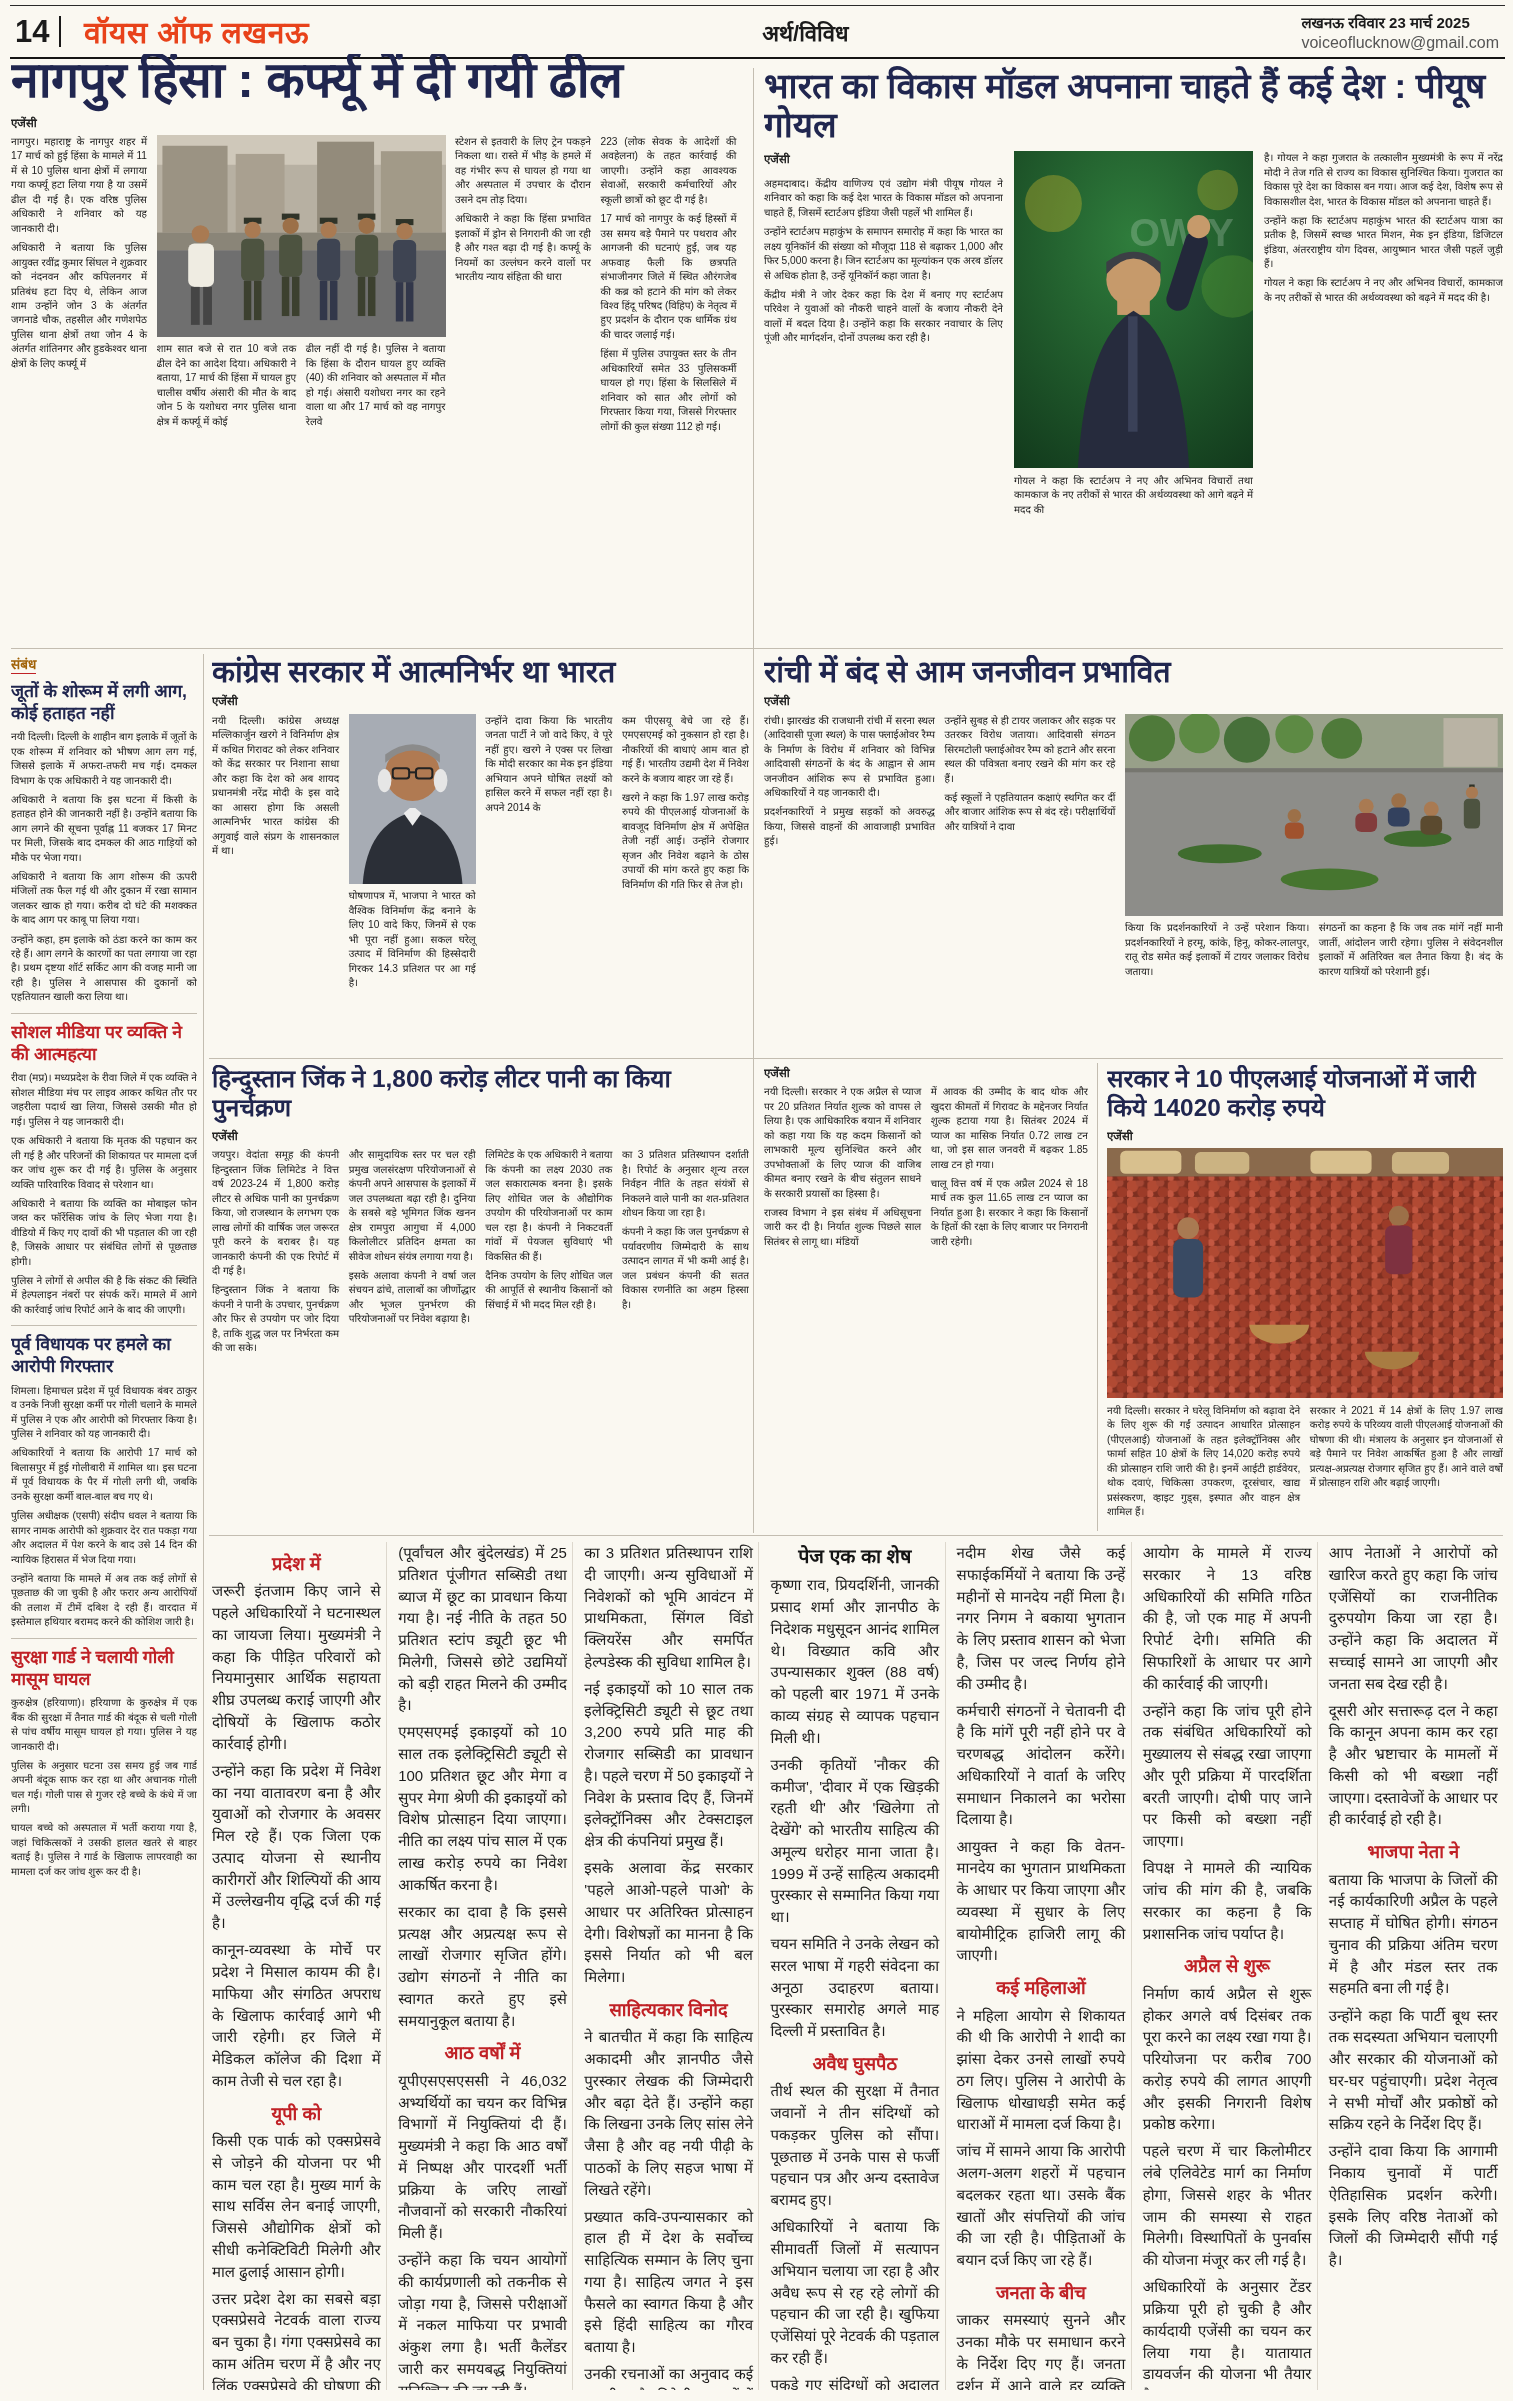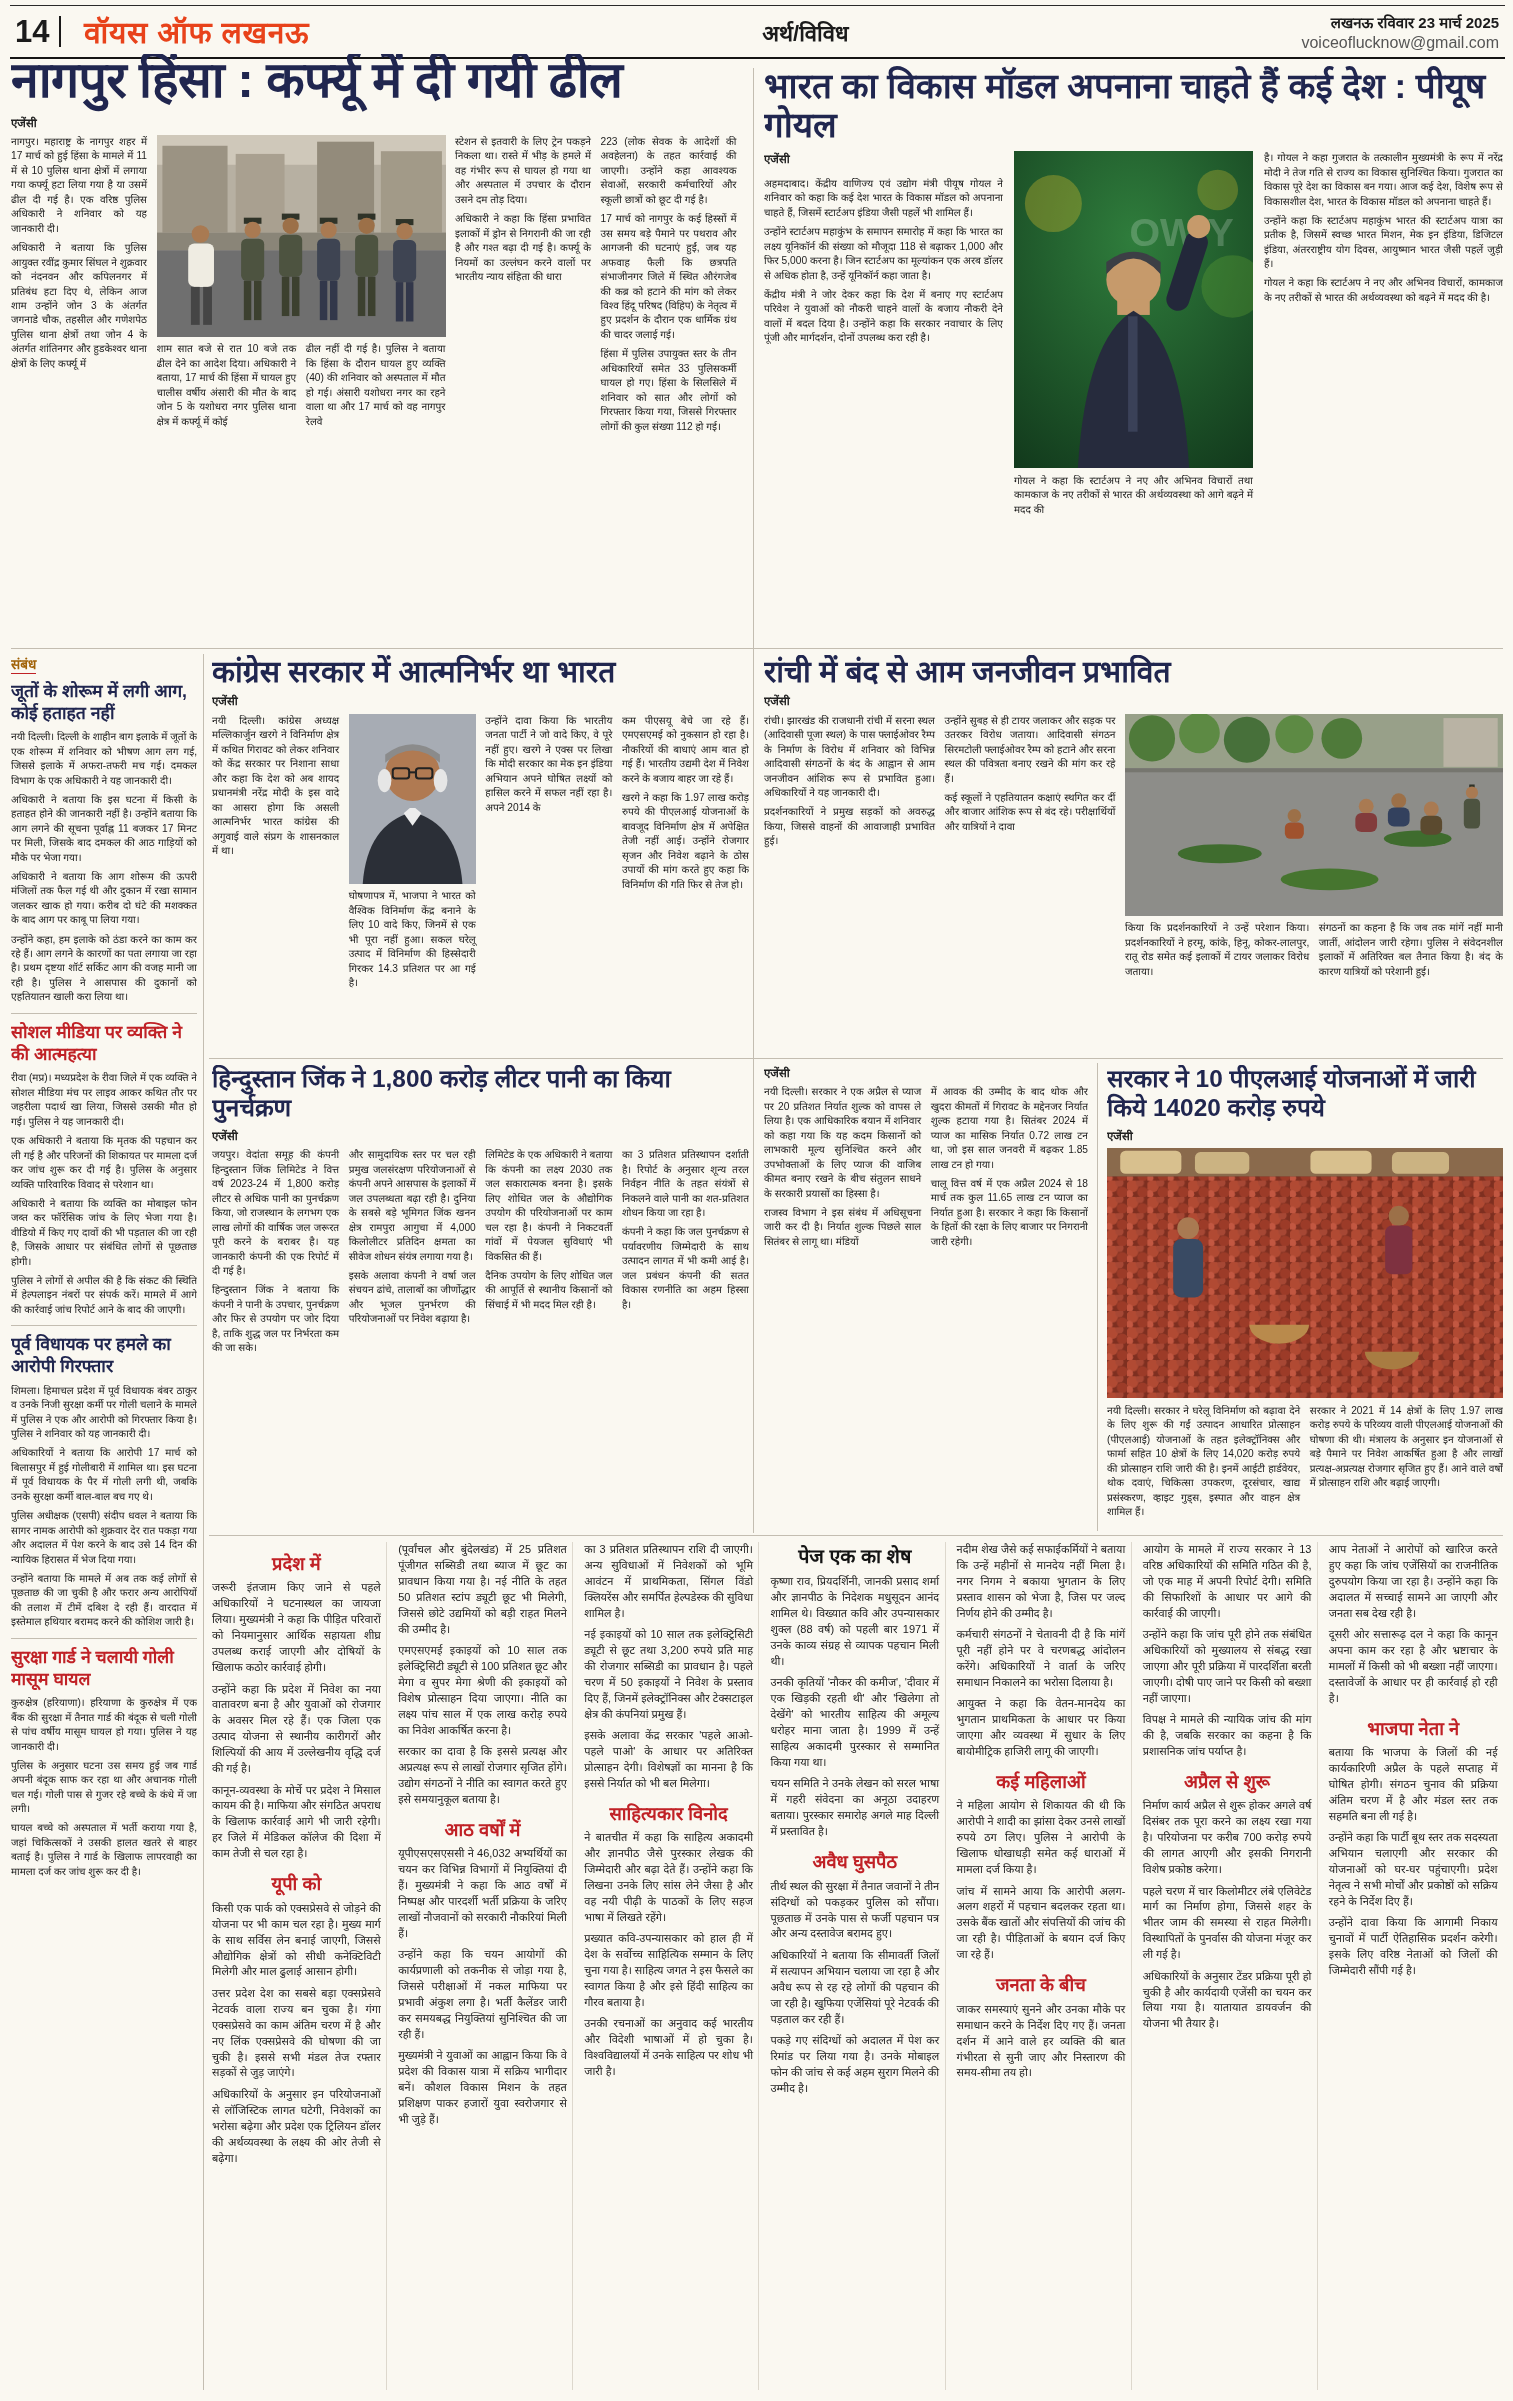--- a/index.html
+++ b/index.html
@@ -3,21 +3,21 @@
 <meta charset="utf-8">
 <style>
 *{margin:0;padding:0;box-sizing:border-box}
 body{background:#d9d6cd}
 .page{position:relative;width:1514px;height:2401px;margin:0 auto;background:#faf8f1;color:#1b1b1b;font-family:"Liberation Sans","DejaVu Sans",sans-serif;overflow:hidden}
 .masthead{position:absolute;left:9.5px;top:5.4px;width:1495px;height:54px;display:flex;align-items:center;justify-content:space-between;border-top:1.4px solid #2a2a2a;border-bottom:2.7px solid #151515;padding:2.7px 5.4px}
 .mh-left{display:flex;align-items:center;gap:23px}
 .mh-num{font-size:31px;font-weight:bold;line-height:1;padding-right:9.5px;border-right:2px solid #1a1a1a}
 .mh-name{font-size:30px;font-weight:bold;color:#e8421a;letter-spacing:0.7px}
 .mh-center{font-size:22px;font-weight:bold}
-.mh-right{text-align:right}
+.mh-right{text-align:left}
 .mh-date{font-size:15px;font-weight:bold}
 .mh-email{font-size:16px;color:#555;margin-top:2px}
 .vline{position:absolute;width:0.7px;background:#c3bdb1}
 .hline{position:absolute;height:0.7px;background:#c3bdb1}
 section{position:absolute;overflow:hidden}
 h1,h2,h3{color:#20264f;font-weight:bold}
 .h-xl{font-size:50px;line-height:1.05;margin-bottom:8.1px;letter-spacing:-0.7px}
 .h-lg{font-size:35px;line-height:1.12;margin-bottom:6.8px}
 .h-md{font-size:30px;line-height:1.1;margin-bottom:5.4px}
 .h-sm{font-size:24.4px;line-height:1.18;margin-bottom:5.4px}
@@ -50,21 +50,21 @@
 .pl-body .txt{flex:1;min-width:0}
 .rail{position:absolute;left:11px;top:654px;width:186px;height:1736px;overflow:hidden}
 .rail-tag{display:inline-block;font-size:13.6px;font-weight:bold;color:#a16207;border-bottom:1.4px solid #c02126;margin-bottom:6.8px}
 .rail-art{margin-bottom:8.1px}
 .rail-art + .rail-art{border-top:0.7px solid #c3bdb1;padding-top:8.1px}
 .rail-h{font-size:17.6px;line-height:1.25;margin-bottom:5.4px}
 .rail-h.red{color:#c02126}
 .bottom{position:absolute;left:212px;top:1542px;width:1291px;height:848px;display:flex;gap:11px;overflow:hidden}
 .bcol{flex:1;min-width:0;padding-right:5.4px;border-right:0.7px solid #ddd8cd}
 .bcol:last-child{border-right:none}
-.bcol p{font-size:11px;line-height:1.45;text-align:justify;margin-bottom:5.4px}
+.bcol p{font-size:15px;line-height:1.45;text-align:justify;margin-bottom:5.4px}
 .sub{font-weight:bold;text-align:center;margin:8.1px 0 5.4px}
 .sub.red{color:#c02126;font-size:18.3px}
 .sub.black{color:#141414;font-size:19.7px;margin-top:0}
 </style>
 </head>
 <body>
 
 <div class="page">
 
   <header class="masthead">

